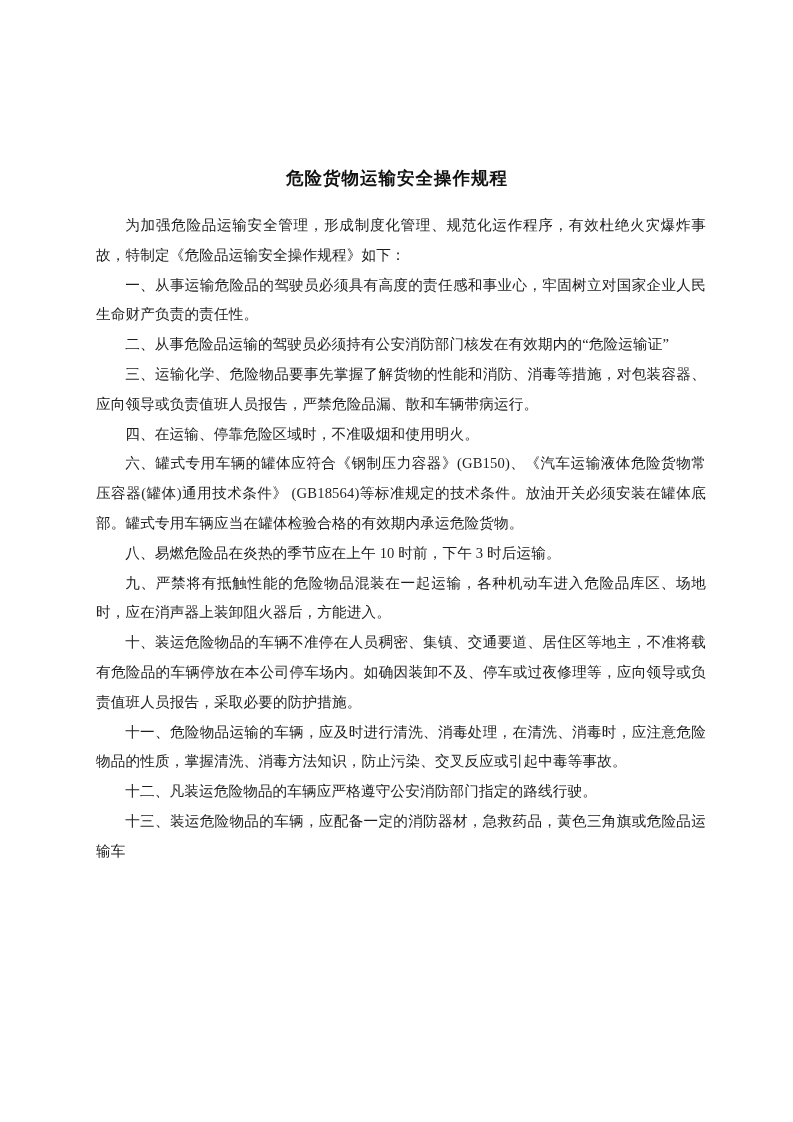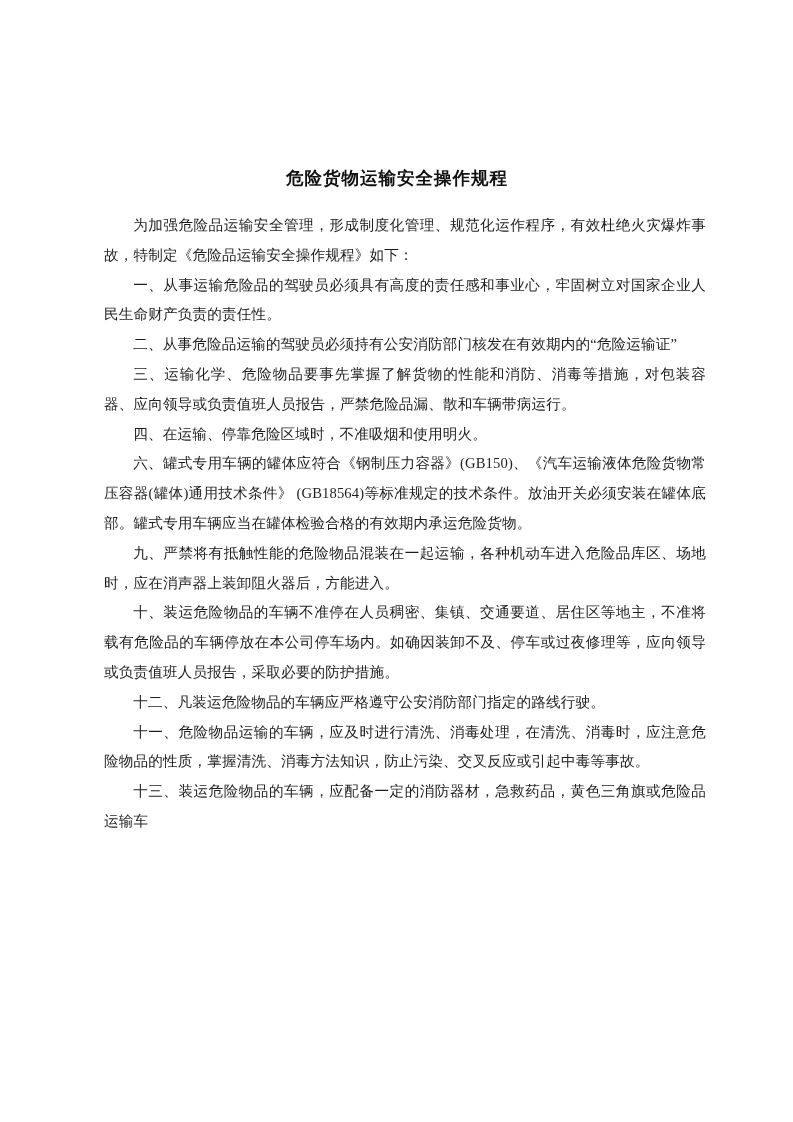--- a/index.html
+++ b/index.html
@@ -38,21 +38,21 @@
     text-align: center;
     letter-spacing: 1px;
     color: #111111;
     line-height: 1.2;
     padding-top: 168px;
   }
   .body-block {
     margin-top: 22px;
   }
   p.para {
-    margin: 0 0 0 16px;
+    margin: 0 0 0 8px;
     padding: 0;
     font-size: 14.6px;
     line-height: 29.8px;
     text-align: justify;
     text-justify: inter-ideograph;
     text-indent: 2em;
     color: #1d1d1d;
     letter-spacing: 0.15px;
     word-break: break-all;
   }
@@ -71,21 +71,22 @@
 
     <h1 class="doc-title">危险货物运输安全操作规程</h1>
 
     <div class="body-block">
       <p class="para">为加强危险品运输安全管理，形成制度化管理、规范化运作程序，有效杜绝火灾爆炸事故，特制定《危险品运输安全操作规程》如下：</p>
       <p class="para">一、从事运输危险品的驾驶员必须具有高度的责任感和事业心，牢固树立对国家企业人民生命财产负责的责任性。</p>
       <p class="para">二、从事危险品运输的驾驶员必须持有公安消防部门核发在有效期内的“危险运输证”</p>
       <p class="para">三、运输化学、危险物品要事先掌握了解货物的性能和消防、消毒等措施，对包装容器、应向领导或负责值班人员报告，严禁危险品漏、散和车辆带病运行。</p>
       <p class="para">四、在运输、停靠危险区域时，不准吸烟和使用明火。</p>
       <p class="para">六、罐式专用车辆的罐体应符合《钢制压力容器》(GB150)、《汽车运输液体危险货物常压容器(罐体)通用技术条件》 (GB18564)等标准规定的技术条件。放油开关必须安装在罐体底部。罐式专用车辆应当在罐体检验合格的有效期内承运危险货物。</p>
+      <p class="para">八、易燃危险品在炎热的季节应在上午 10 时前，下午 3 时后运输。</p>
       <p class="para">九、严禁将有抵触性能的危险物品混装在一起运输，各种机动车进入危险品库区、场地时，应在消声器上装卸阻火器后，方能进入。</p>
       <p class="para">十、装运危险物品的车辆不准停在人员稠密、集镇、交通要道、居住区等地主，不准将载有危险品的车辆停放在本公司停车场内。如确因装卸不及、停车或过夜修理等，应向领导或负责值班人员报告，采取必要的防护措施。</p>
+      <p class="para">十一、危险物品运输的车辆，应及时进行清洗、消毒处理，在清洗、消毒时，应注意危险物品的性质，掌握清洗、消毒方法知识，防止污染、交叉反应或引起中毒等事故。</p>
       <p class="para">十二、凡装运危险物品的车辆应严格遵守公安消防部门指定的路线行驶。</p>
-      <p class="para">十一、危险物品运输的车辆，应及时进行清洗、消毒处理，在清洗、消毒时，应注意危险物品的性质，掌握清洗、消毒方法知识，防止污染、交叉反应或引起中毒等事故。</p>
       <p class="para clipped-line">十三、装运危险物品的车辆，应配备一定的消防器材，急救药品，黄色三角旗或危险品运输车</p>
     </div>
 
   </div>
 </div>
 
 </body></html>

